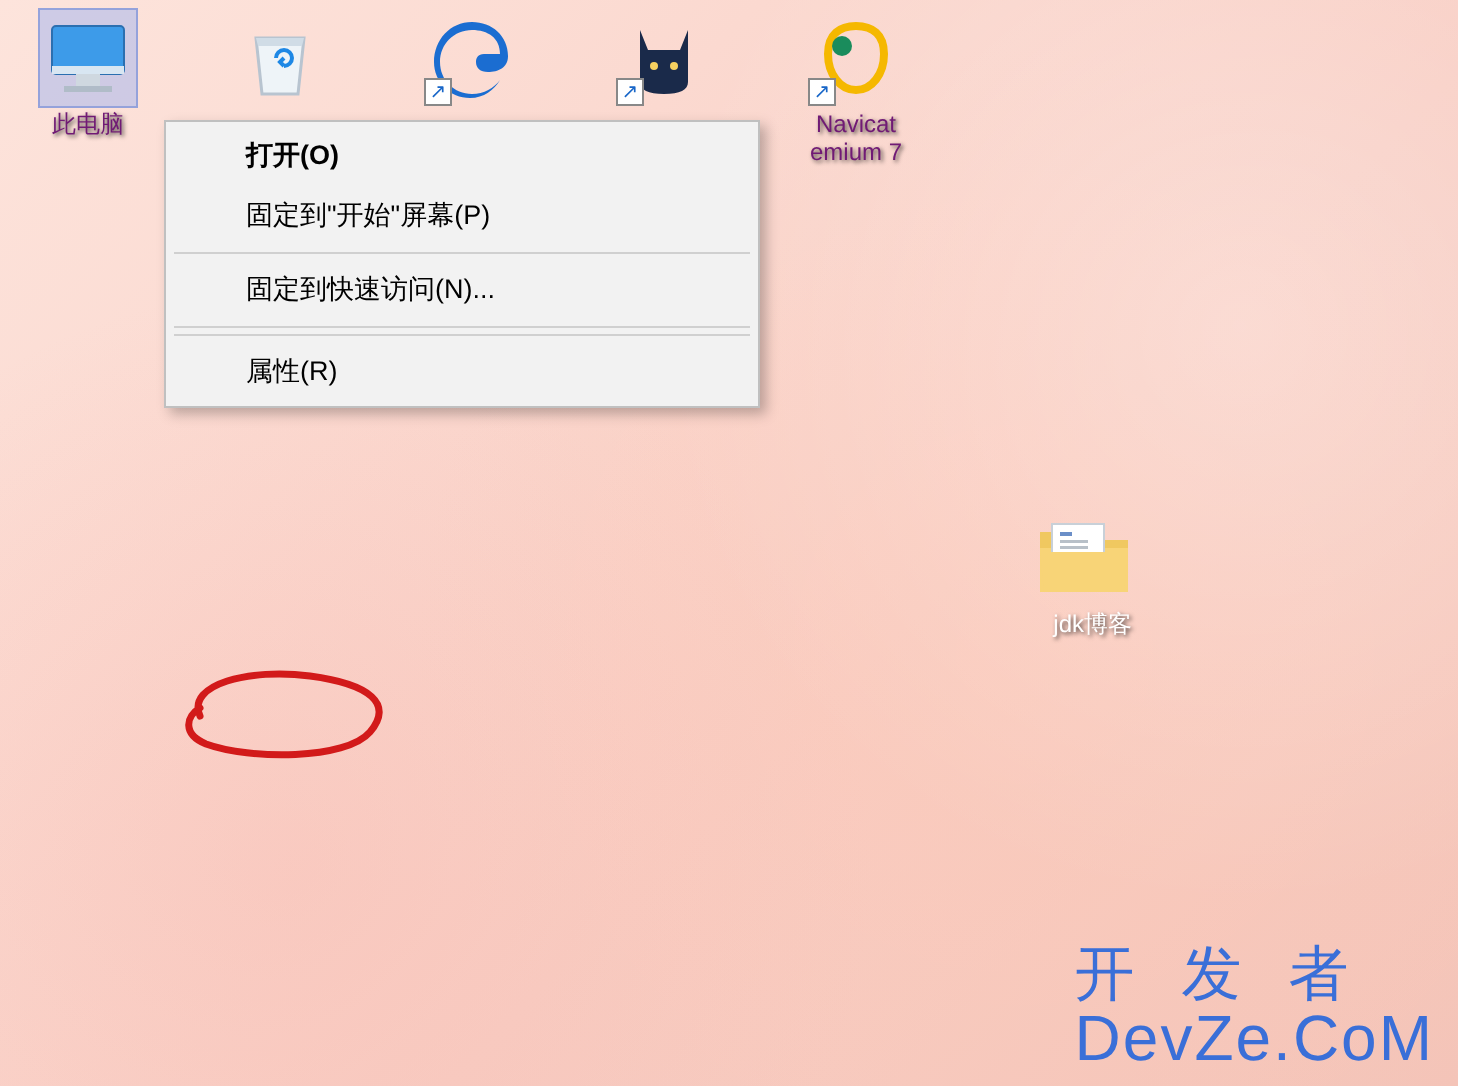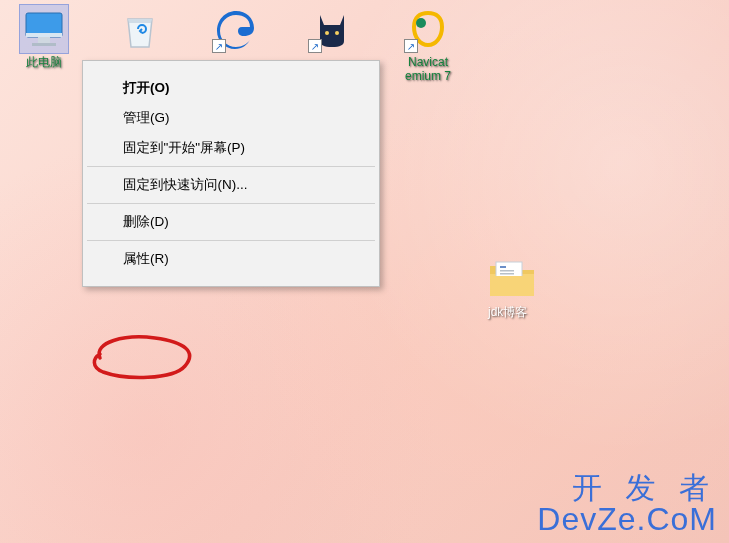--- a/index.html
+++ b/index.html
@@ -42,21 +42,21 @@
       height: 48px;
       display: flex;
       align-items: center;
       justify-content: center;
     }
     .desktop-icon.selected .icon-box {
       background: rgba(100,150,255,0.3);
       outline: 1px solid rgba(80,120,220,0.6);
     }
     .desktop-icon .label {
-      color: #15803d;
+      color: #701a75;
       text-shadow: 1px 1px 2px rgba(0,0,0,0.7);
       font-size: 12px;
       text-align: center;
       line-height: 1.2;
       white-space: pre-line;
     }
     .shortcut-badge {
       position: absolute;
       width: 14px;
       height: 14px;
@@ -70,39 +70,39 @@
       font-size: 10px;
       color: #1866c8;
     }
     .folder-icon-single {
       position: absolute;
       top: 258px;
       left: 488px;
       width: 78px;
       display: flex;
       flex-direction: column;
-      align-items: flex-start;
+      align-items: flex-end;
       gap: 4px;
       cursor: pointer;
     }
     .folder-icon-single .label {
       color: #fff;
       text-shadow: 1px 1px 2px rgba(0,0,0,0.7);
       font-size: 12px;
       text-align: center;
     }
     .context-menu {
       position: absolute;
       top: 60px;
       left: 82px;
       width: 298px;
       background: #f2f2f2;
       border: 1px solid #c0c0c0;
       box-shadow: 3px 3px 6px rgba(0,0,0,0.25);
-      padding: 12px 2px;
+      padding: 2px 2px;
     }
     .menu-item {
       padding: 6px 10px 6px 38px;
       cursor: pointer;
       color: #000;
       font-size: 13.5px;
     }
     .menu-item.bold { font-weight: 700; }
     .menu-sep {
       height: 1px;
@@ -114,21 +114,20 @@
       top: 330px;
       left: 85px;
       width: 115px;
       height: 52px;
       pointer-events: none;
     }
     .watermark {
       position: absolute;
       bottom: 8px;
       right: 12px;
-      text-align: right;
       font-family: "Times New Roman", serif;
       color: #3a6fd8;
       line-height: 1;
     }
     .watermark .line1 { font-size: 30px; letter-spacing: 8px; }
     .watermark .line2 { font-size: 32px; font-family: Arial, sans-serif; letter-spacing: 1px; }
   </style>
 </head>
 <body>
 
@@ -202,26 +201,24 @@
     <rect x="12" y="8" width="6" height="2" fill="#6b8fc8"></rect>
     <rect x="12" y="12" width="14" height="1.5" fill="#b8c0c8"></rect>
     <rect x="12" y="15" width="14" height="1.5" fill="#b8c0c8"></rect>
     <path d="M2 18 L46 18 L44 38 L4 38 Z" fill="#f8d477"></path>
   </svg>
   <span class="label">jdk博客</span>
 </div>
 
 <div class="context-menu">
   <div class="menu-item bold">打开(O)</div>
-  <div class="menu-item">管理(G)</div>
   <div class="menu-item">固定到"开始"屏幕(P)</div>
   <div class="menu-sep"></div>
   <div class="menu-item">固定到快速访问(N)...</div>
   <div class="menu-sep"></div>
-  <div class="menu-item">删除(D)</div>
   <div class="menu-sep"></div>
   <div class="menu-item">属性(R)</div>
 </div>
 
 <svg class="annotation" width="115" height="52" viewBox="0 0 115 52">
   <path d="M15 28 C 8 12, 40 4, 70 8 C 100 12, 112 22, 100 36 C 88 50, 40 50, 18 42 C 6 37, 8 28, 15 24" fill="none" stroke="#d21a1a" stroke-width="3.5" stroke-linecap="round"></path>
 </svg>
 
 <div class="watermark">
   <div class="line1">开 发 者</div>

